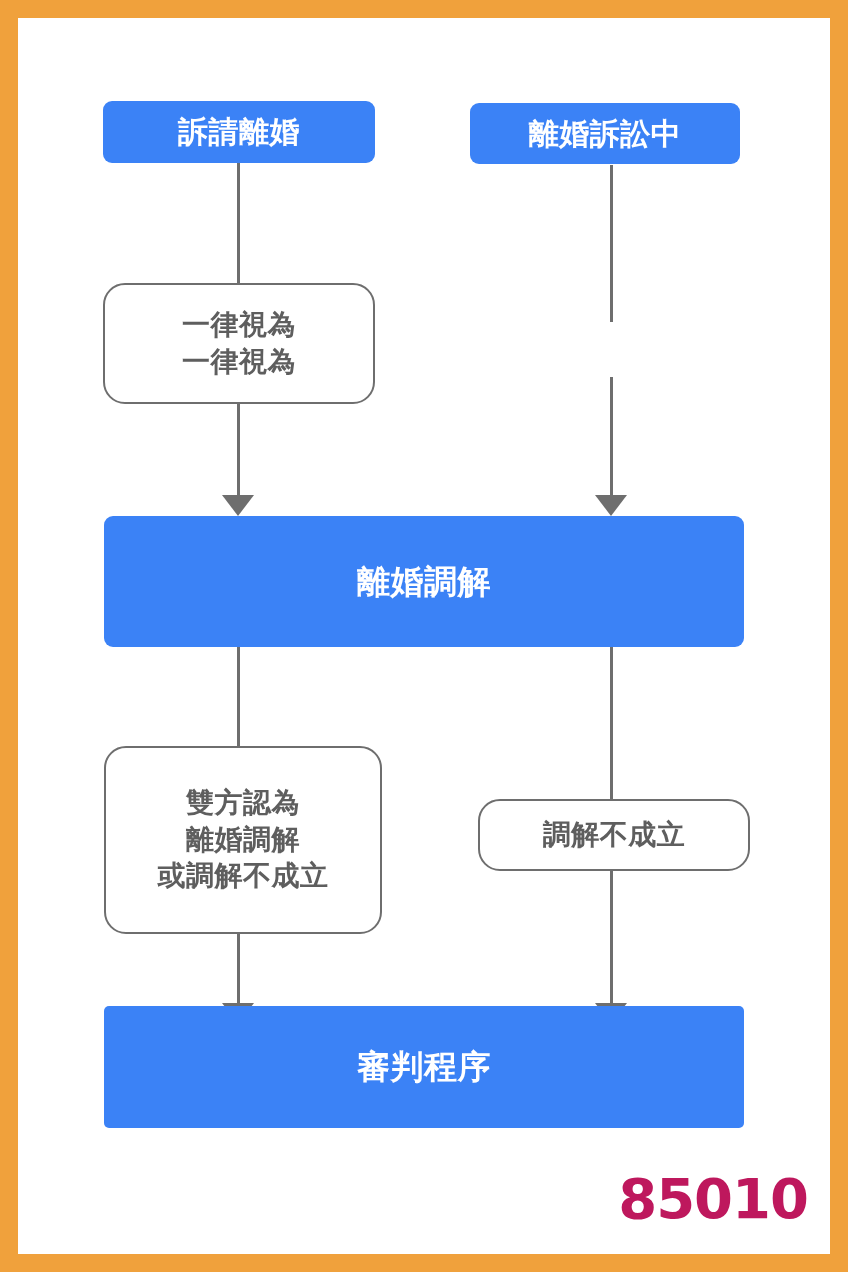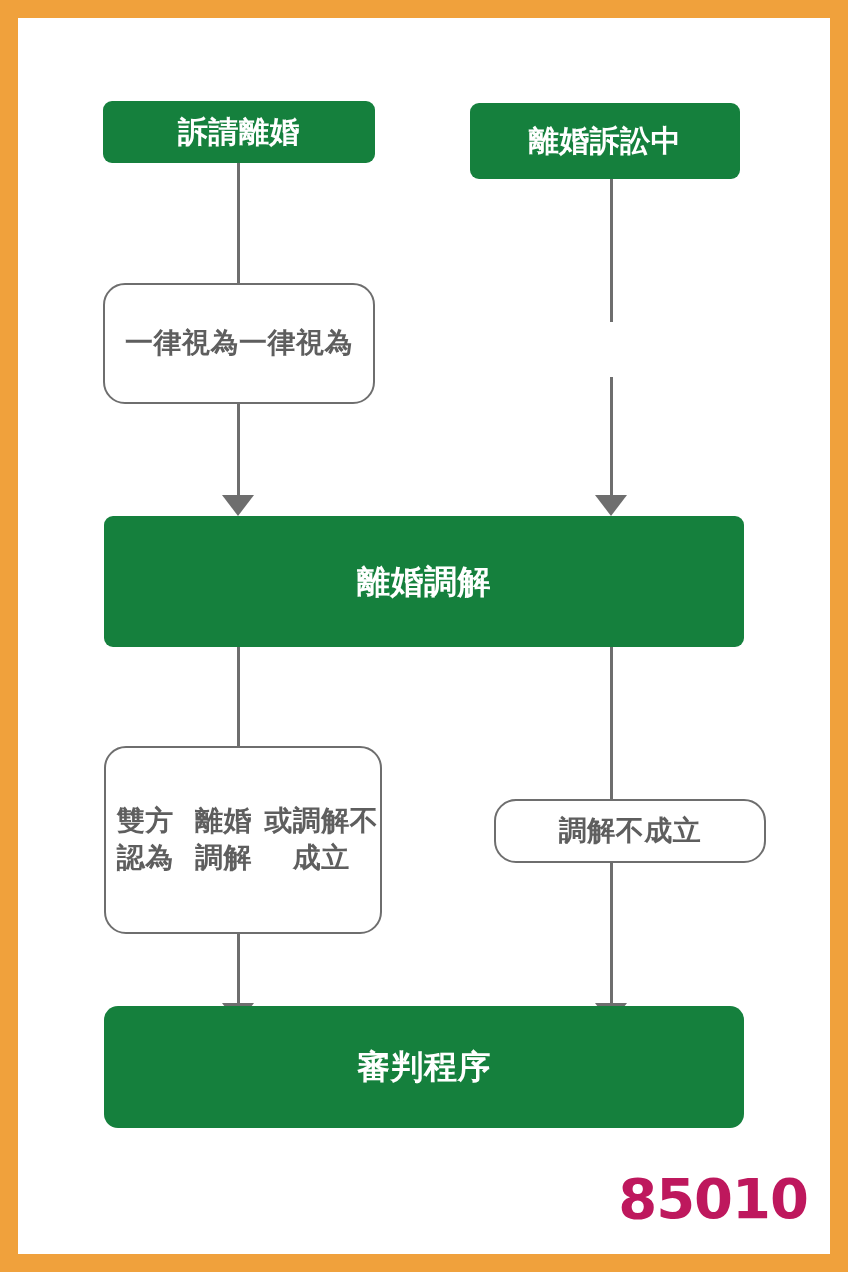--- a/index.html
+++ b/index.html
@@ -37,29 +37,29 @@
     align-items: center;
     justify-content: center;
     text-align: center;
     font-weight: bold;
     line-height: 1.32;
     letter-spacing: 0.5px;
   }
 
   
   .node.solid-gray {
-    background: #15803d;
+    background: #3b82f6;
     color: #FFFFFF;
     border-radius: 9px;
   }
   
   .node.solid-orange {
-    background: #15803d;
+    background: #3b82f6;
     color: #FFFFFF;
-    border-radius: 14px;
+    border-radius: 5px;
   }
   
   .node.outlined {
     background: #FFFFFF;
     color: #5E5E5E;
     border: 2px solid #6E6E6E;
     border-radius: 22px;
   }
 
   
@@ -110,41 +110,41 @@
     <div class="conn" style="left:219px; top:916px; height:72px;"></div>
     <div class="arrow" style="left:204px; top:985px;"></div>
 
     <div class="conn" style="left:592px; top:845px; height:143px;"></div>
     <div class="arrow" style="left:577px; top:985px;"></div>
 
     <div class="node solid-gray" style="left:85px; top:83px; width:272px; height:62px; font-size:30px;">
       <span>訴請離婚</span>
     </div>
 
-    <div class="node solid-gray" style="left:452px; top:85px; width:270px; height:76px; font-size:30px;text-align:right;">
+    <div class="node solid-gray" style="left:452px; top:85px; width:270px; height:61px; font-size:30px;text-align:right;">
       <span>離婚訴訟中</span>
     </div>
 
-    <div class="node outlined" style="left:85px; top:265px; width:272px; height:121px; font-size:28px; flex-direction:row;">
+    <div class="node outlined" style="left:85px; top:265px; width:272px; height:121px; font-size:28px; flex-direction:column;">
       <span>一律視為</span>
       <span>一律視為</span>
     </div>
 
 
     <div class="node solid-gray" style="left:86px; top:498px; width:640px; height:131px; font-size:33px;align-items:center;">
       <span>離婚調解</span>
     </div>
 
-    <div class="node outlined" style="left:86px; top:728px; width:278px; height:188px; font-size:28px; flex-direction:row;">
+    <div class="node outlined" style="left:86px; top:728px; width:278px; height:188px; font-size:28px; flex-direction:column;">
       <span>雙方認為</span>
       <span>離婚調解</span>
       <span>或調解不成立</span>
     </div>
 
-    <div class="node outlined" style="left:476px; top:781px; width:272px; height:64px; font-size:28px;">
+    <div class="node outlined" style="left:460px; top:781px; width:272px; height:72px; font-size:28px;">
       <span>調解不成立</span>
     </div>
 
     <div class="node solid-orange" style="left:86px; top:988px; width:640px; height:122px; font-size:33px;">
       <span>審判程序</span>
     </div>
 
     <div class="logo" style="right:22px; top:1148px;">
       <span>85010</span>
     </div>

